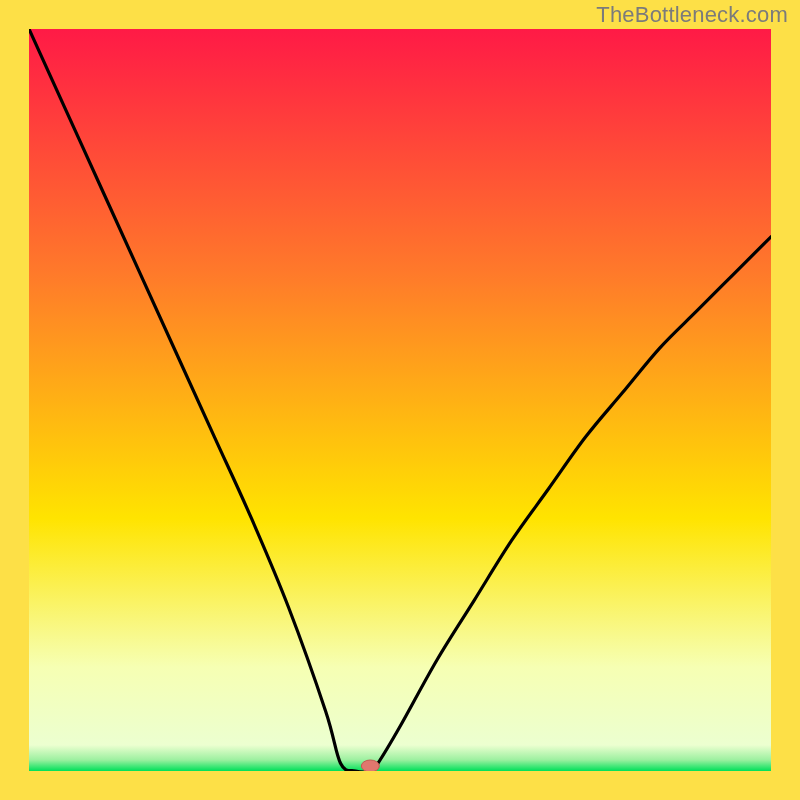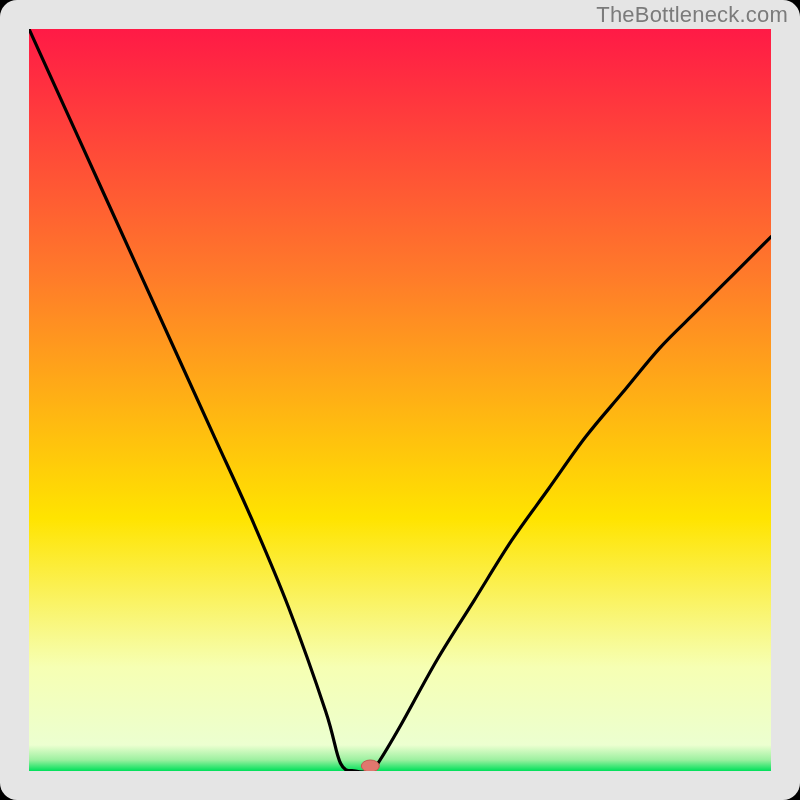--- a/index.html
+++ b/index.html
@@ -10,22 +10,21 @@
     background: #000;
     overflow: hidden;
     font-family: Arial, Helvetica, sans-serif;
   }
   .frame {
     position: absolute;
     left: 0;
     top: 0;
     width: 800px;
     height: 800px;
-    background: #e5e5e5;
-    border-radius: 17px;
+    background: #fde047;
   }
   .watermark {
     position: absolute;
     top: 2px;
     right: 12px;
     color: #7b7b7b;
     font-size: 22px;
     font-weight: 500;
     letter-spacing: 0.2px;
     pointer-events: none;

